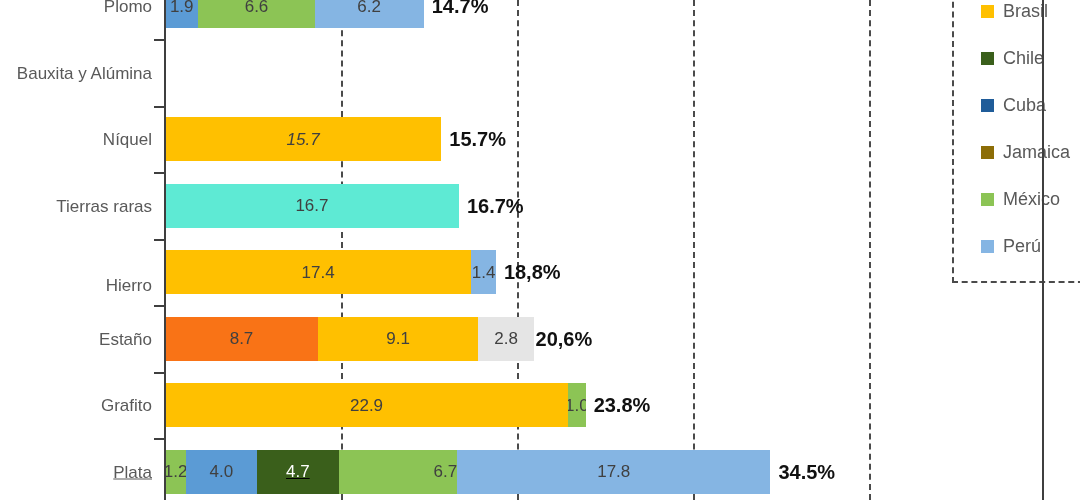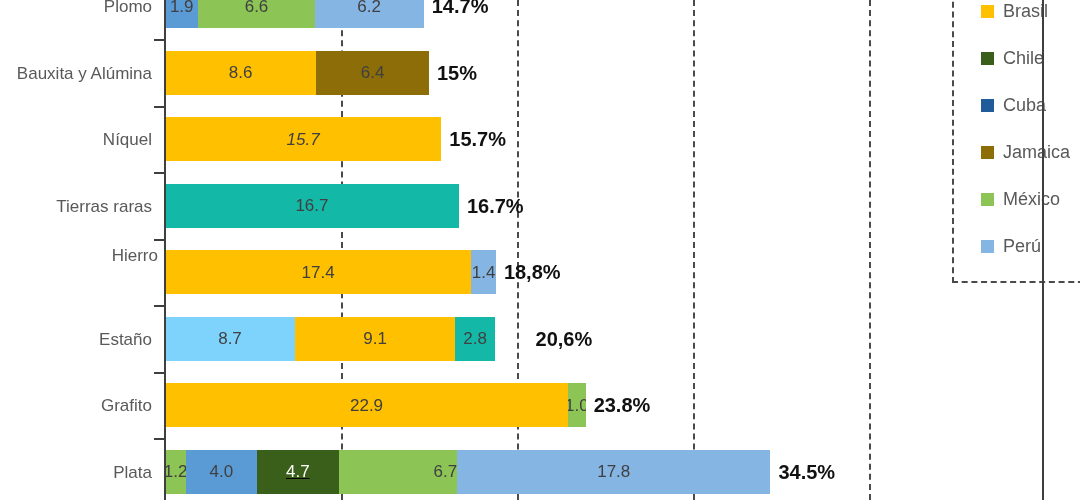--- a/index.html
+++ b/index.html
@@ -171,67 +171,56 @@
           </div>
           <div class="seg" style="width: 116.16px; background: rgb(140, 196, 85);">
             <span class="seg-label">6.6</span>
           </div>
           <div class="seg" style="width: 109.12px; background: rgb(133, 181, 227);">
             <span class="seg-label">6.2</span>
           </div>
         </div>
         <div class="total-label" style="left: 266.72px;">14.7%</div>
       </div>
-      <div class="row" style="top: 50.5px; height: 44px;">
-        <div class="bar">
-          <div class="seg" style="width: 151.36px; background: rgb(255, 192, 0);">
-            <span class="seg-label">8.6</span>
-          </div>
-          <div class="seg" style="width: 112.64px; background: rgb(140, 109, 7);">
-            <span class="seg-label">6.4</span>
-          </div>
-        </div>
-        <div class="total-label" style="left: 272px;">15%</div>
-      </div>
       <div class="row" style="top: 117px; height: 44px;">
         <div class="bar">
           <div class="seg" style="width: 276.32px; background: rgb(255, 192, 0); font-style: italic;">
             <span class="seg-label">15.7</span>
           </div>
         </div>
         <div class="total-label" style="left: 284.32px;">15.7%</div>
       </div>
       <div class="row" style="top: 183.5px; height: 44px;">
         <div class="bar">
-          <div class="seg" style="width: 293.92px; background: #14b8a6;">
+          <div class="seg" style="width: 293.92px; background: #5eead4;">
             <span class="seg-label">16.7</span>
           </div>
         </div>
         <div class="total-label" style="left: 301.92px;">16.7%</div>
       </div>
       <div class="row" style="top: 250px; height: 44px;">
         <div class="bar">
           <div class="seg" style="width: 306.24px; background: rgb(255, 192, 0);">
             <span class="seg-label">17.4</span>
           </div>
           <div class="seg" style="width: 24.64px; background: rgb(133, 181, 227);">
             <span class="seg-label">1.4</span>
           </div>
         </div>
         <div class="total-label" style="left: 338.88px;">18,8%</div>
       </div>
       <div class="row" style="top: 316.5px; height: 44px;">
         <div class="bar">
-          <div class="seg" style="width: 130px; background: #7dd3fc; align-items: center;">
+          <div class="seg" style="width: 153px; background: #f97316; align-items: center;">
             <span class="seg-label">8.7</span>
           </div>
           <div class="seg" style="width: 160.16px; background: rgb(255, 192, 0);">
             <span class="seg-label">9.1</span>
           </div>
-          <div class="seg" style="width: 40px; background: #14b8a6; text-align: center;">
+          <div class="seg" style="width: 56px; background: #e5e5e5; text-align: center;">
             <span class="seg-label">2.8</span>
           </div>
         </div>
         <div class="total-label" style="left: 370.56px;">20,6%</div>
       </div>
       <div class="row" style="top: 383px; height: 44px;">
         <div class="bar">
           <div class="seg" style="width: 403.04px; background: rgb(255, 192, 0);">
             <span class="seg-label">22.9</span>
           </div>
@@ -271,24 +260,24 @@
       <div class="axis-tick" style="top: 239px;"></div>
       <div class="axis-tick" style="top: 305px;"></div>
       <div class="axis-tick" style="top: 372px;"></div>
       <div class="axis-tick" style="top: 438px;"></div>
     </div>
   <div id="catlabels-layer">
       <div class="cat-label-wrap" style="top: 6px;">Plomo</div>
       <div class="cat-label-wrap" style="top: 72.5px;">Bauxita y Alúmina</div>
       <div class="cat-label-wrap" style="top: 139px;">Níquel</div>
       <div class="cat-label-wrap" style="top: 205.5px;">Tierras raras</div>
-      <div class="cat-label-wrap" style="top: 255px; padding-left: 6px;">Hierro</div>
+      <div class="cat-label-wrap" style="top: 285px;">Hierro</div>
       <div class="cat-label-wrap" style="top: 338.5px;">Estaño</div>
       <div class="cat-label-wrap" style="top: 405px;">Grafito</div>
-      <div class="cat-label-wrap" style="top: 471.5px;">Plata</div>
+      <div class="cat-label-wrap" style="top: 471.5px; text-decoration: underline;">Plata</div>
     </div>
 
   <div class="plot">
     <div class="legend" id="legend-box">
         <div class="legend-item" style="top: 27px;">
           <span class="legend-swatch" style="background: rgb(255, 192, 0);"></span>
           <span class="legend-text">Brasil</span>
         </div>
         <div class="legend-item" style="top: 74px;">
           <span class="legend-swatch" style="background: rgb(58, 95, 27);"></span>

